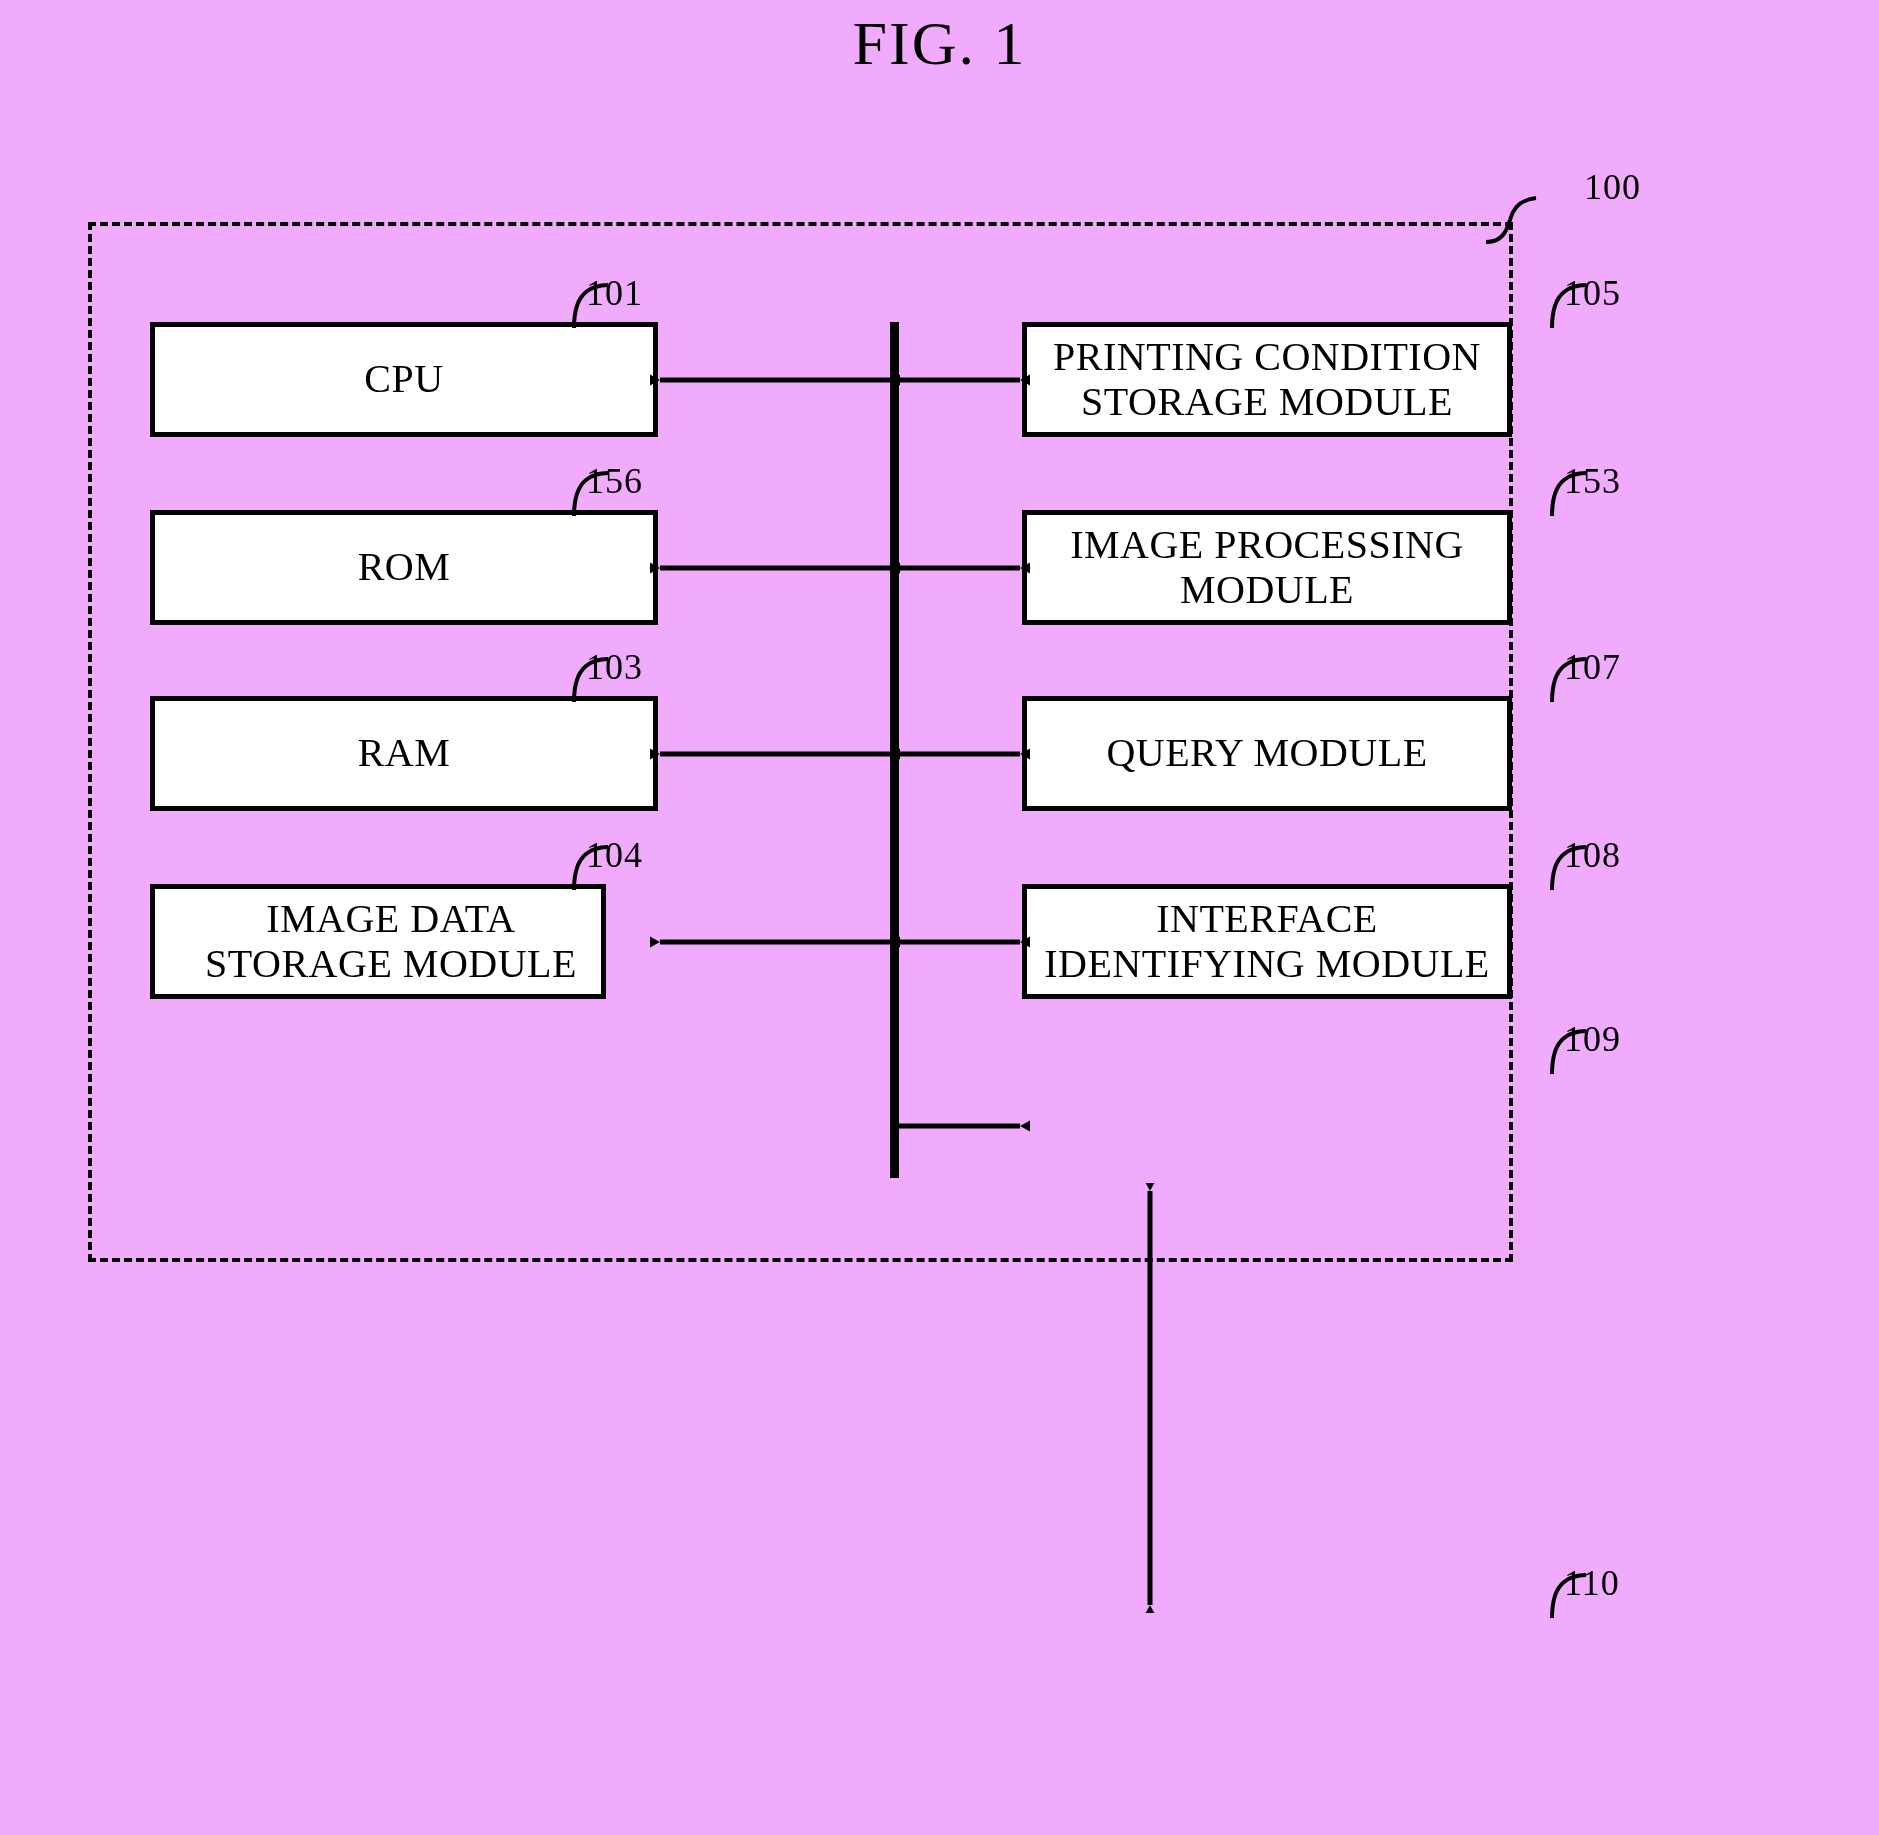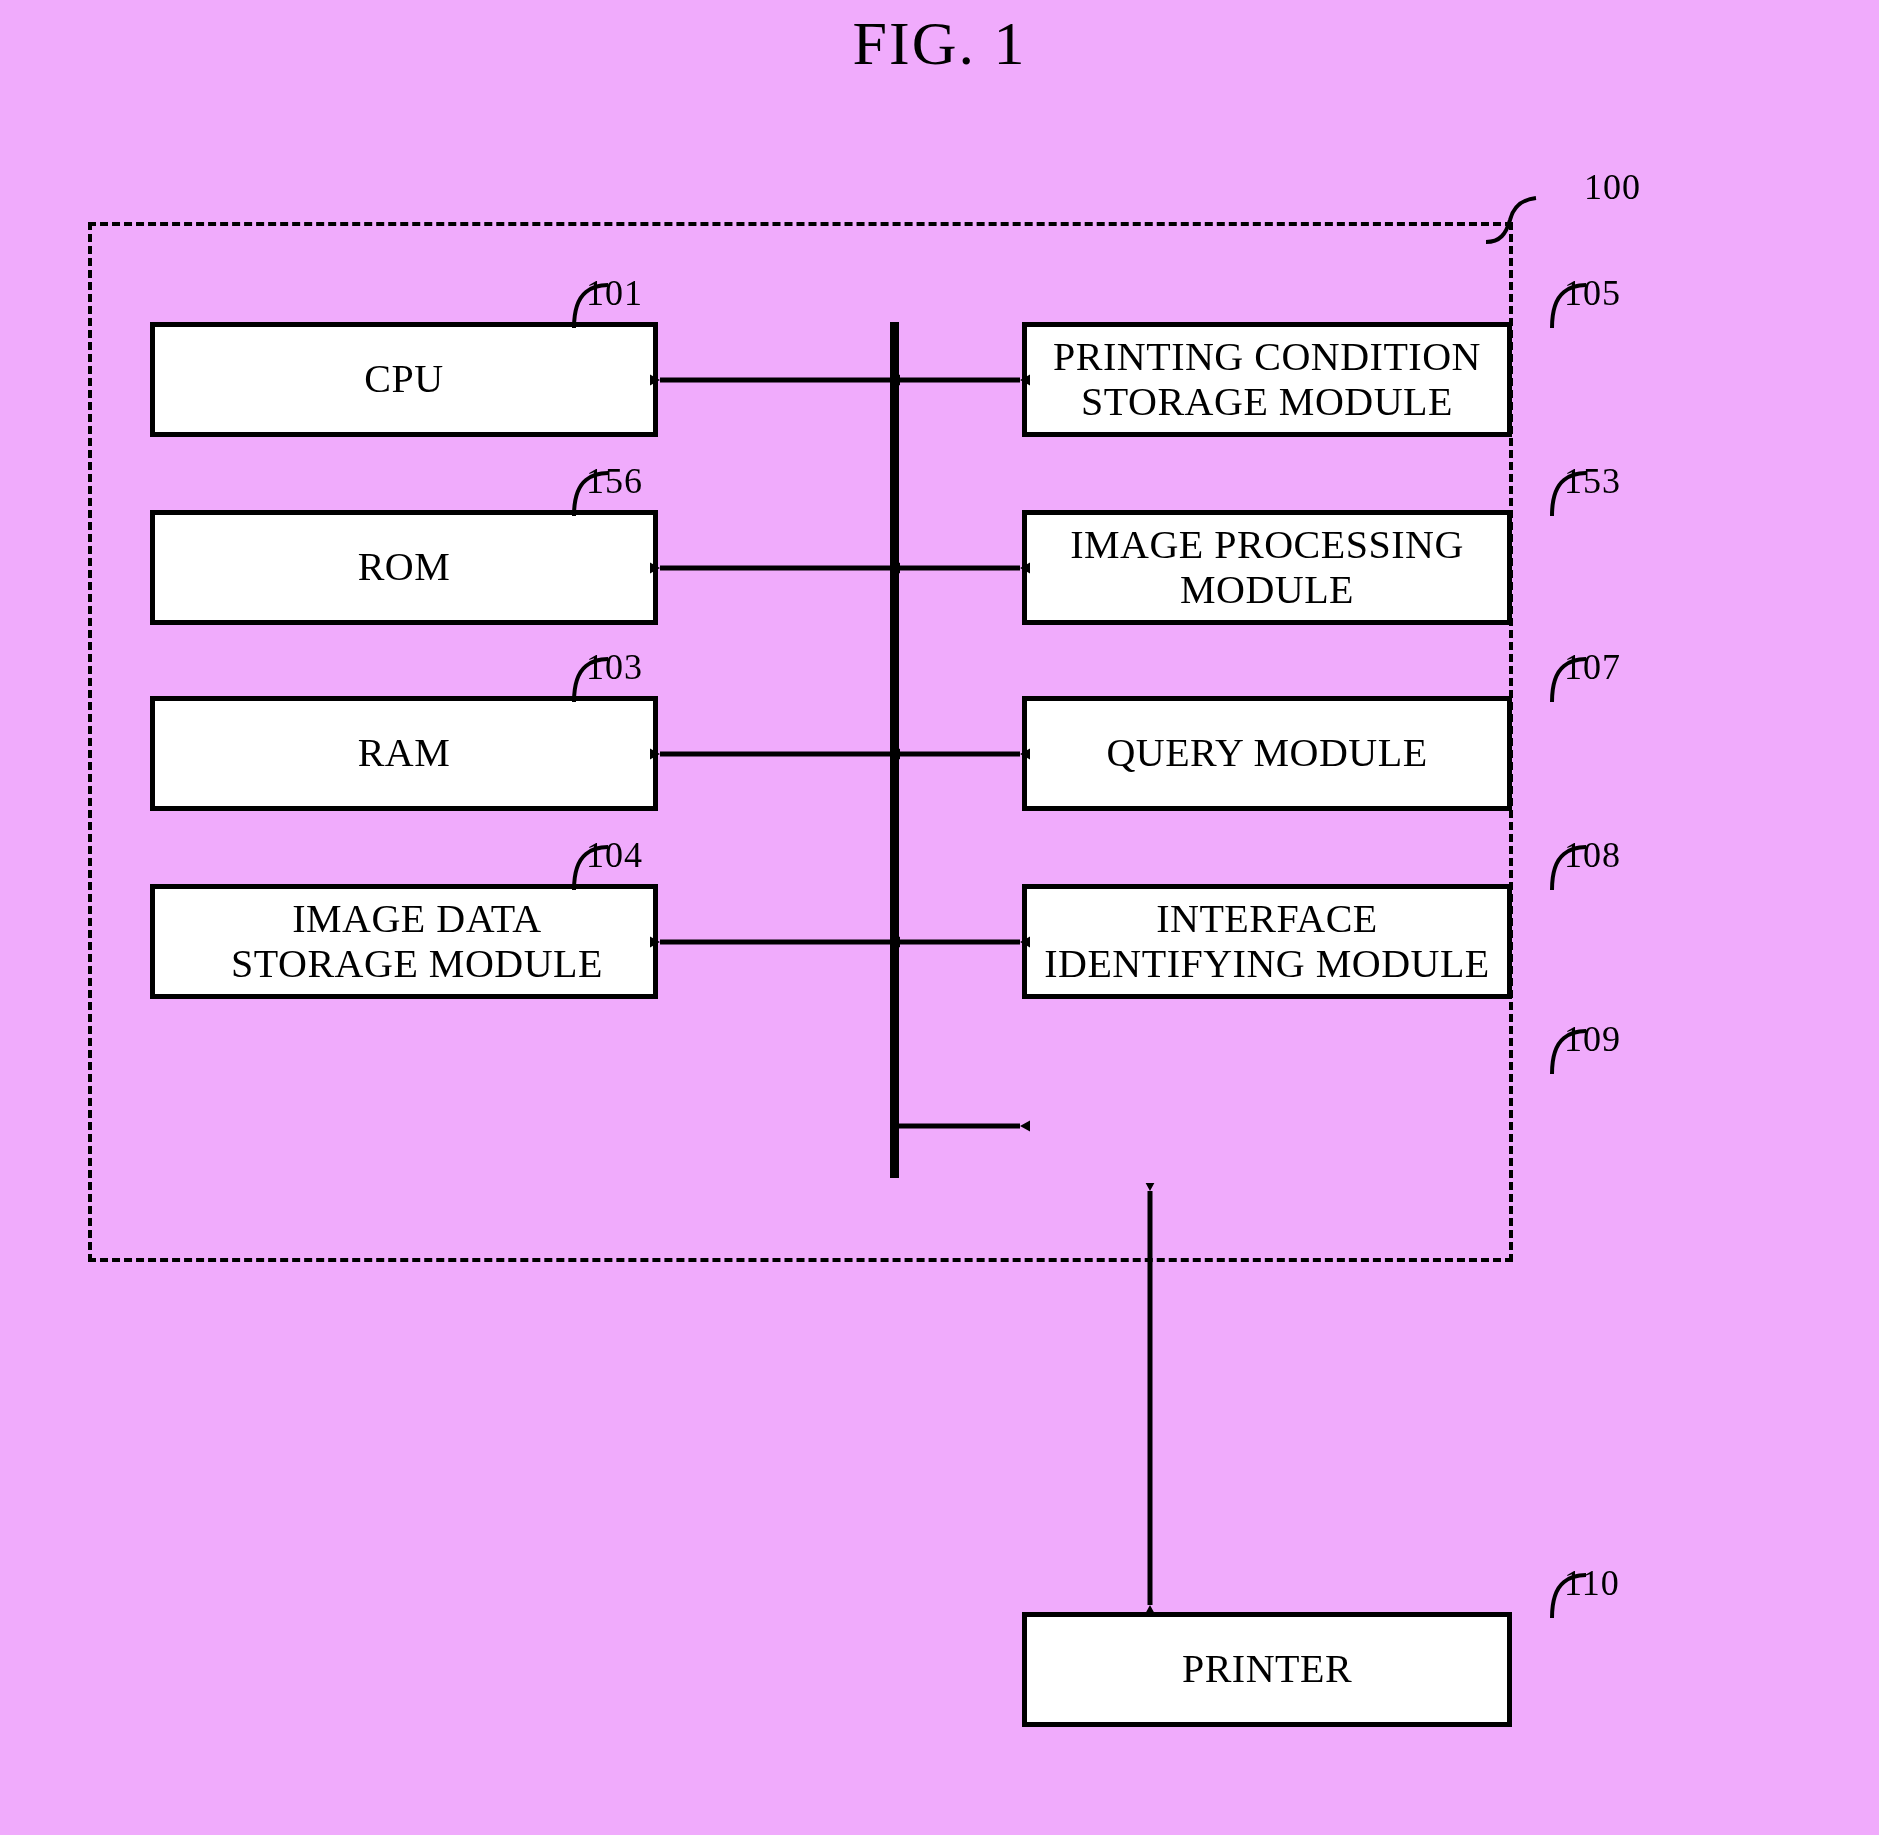--- a/index.html
+++ b/index.html
@@ -113,21 +113,21 @@
   <div class="ref" style="left:586px; top:460px;">156</div>
 
   <div class="box" style="left:150px; top:696px; width:508px; height:115px;">
     <span class="label">RAM</span>
   </div>
   <svg class="leader" style="left:560px; top:652px; width:70px; height:52px;" viewBox="0 0 70 52">
     <path d="M14 50 C 14 36, 16 22, 26 14 C 32 9, 40 7, 48 7" fill="none" stroke="#000" stroke-width="4"></path>
   </svg>
   <div class="ref" style="left:586px; top:646px;">103</div>
 
-  <div class="box" style="left:150px; top:884px; width:508px; height:115px;padding-left:26px;">
+  <div class="box" style="left:150px; top:884px; width:456px; height:115px;padding-left:26px;">
     <span class="label">IMAGE DATA
 STORAGE MODULE</span>
   </div>
   <svg class="leader" style="left:560px; top:840px; width:70px; height:52px;" viewBox="0 0 70 52">
     <path d="M14 50 C 14 36, 16 22, 26 14 C 32 9, 40 7, 48 7" fill="none" stroke="#000" stroke-width="4"></path>
   </svg>
   <div class="ref" style="left:586px; top:834px;">104</div>
 
   <div class="box" style="left:1022px; top:322px; width:490px; height:115px;">
     <span class="label">PRINTING CONDITION
@@ -162,23 +162,20 @@
   <svg class="leader" style="left:1538px; top:840px; width:70px; height:52px;" viewBox="0 0 70 52">
     <path d="M14 50 C 14 36, 16 22, 26 14 C 32 9, 40 7, 48 7" fill="none" stroke="#000" stroke-width="4"></path>
   </svg>
   <div class="ref" style="left:1564px; top:834px;">108</div>
 
   <svg class="leader" style="left:1538px; top:1024px; width:70px; height:52px;" viewBox="0 0 70 52">
     <path d="M14 50 C 14 36, 16 22, 26 14 C 32 9, 40 7, 48 7" fill="none" stroke="#000" stroke-width="4"></path>
   </svg>
   <div class="ref" style="left:1564px; top:1018px;">109</div>
 
-  <div class="box" style="left:1022px; top:1612px; width:490px; height:115px;">
-    <span class="label">PRINTER</span>
-  </div>
   <svg class="leader" style="left:1538px; top:1568px; width:70px; height:52px;" viewBox="0 0 70 52">
     <path d="M14 50 C 14 36, 16 22, 26 14 C 32 9, 40 7, 48 7" fill="none" stroke="#000" stroke-width="4"></path>
   </svg>
   <div class="ref" style="left:1564px; top:1562px;">110</div>
 
   <div class="bus" style="left:890px; top:322px; height:856px;"></div>
 
   <svg class="conn" style="left:650px; top:355px; width:250px; height:50px;" viewBox="0 0 250 50">
     <defs>
       <marker id="ahL1" viewBox="0 0 12 12" refX="11" refY="6" markerWidth="7" markerHeight="7" orient="auto">

